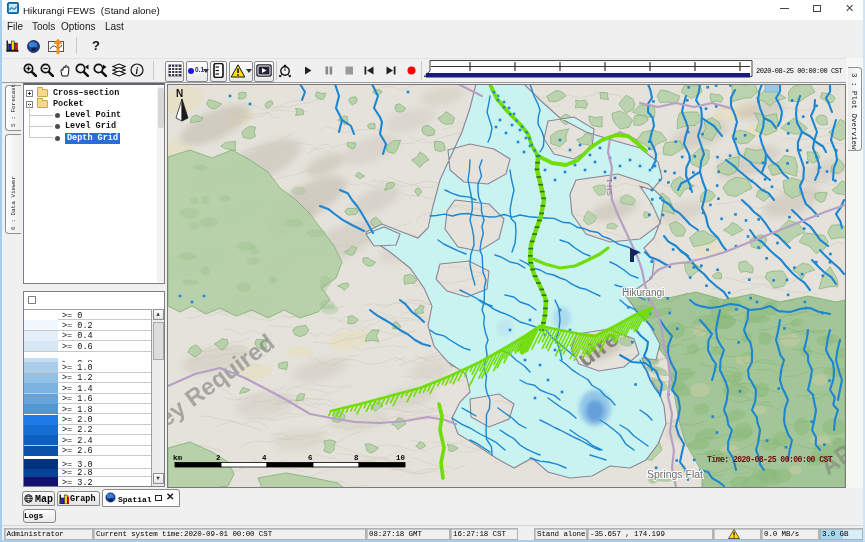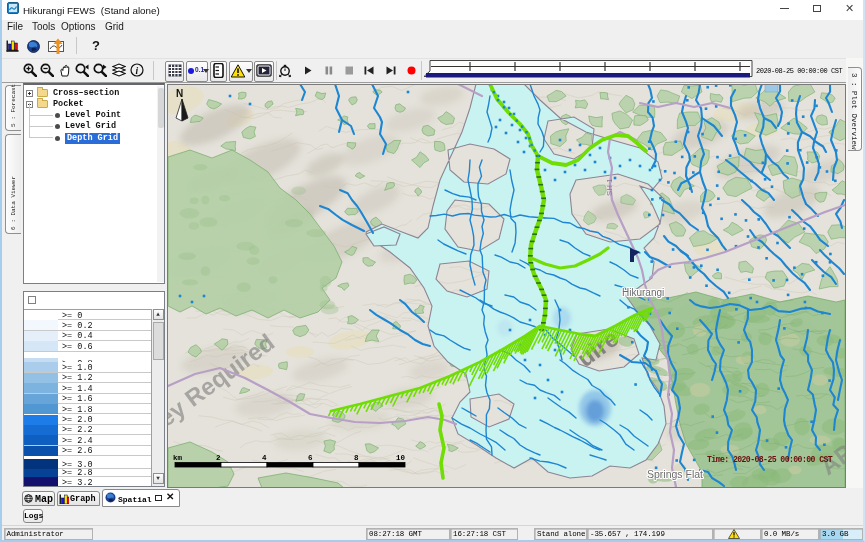--- a/index.html
+++ b/index.html
@@ -31,42 +31,42 @@
 #legend{left:23px;top:291px;width:142px;height:196px;background:#fff;border:1px solid #7a8087;font-family:"Liberation Mono",monospace;font-size:8.5px;color:#111;}
 #lvbox{position:absolute;left:4px;top:4px;width:8px;height:8px;border:1px solid #808080;background:#fff;}
 #lvtext{position:absolute;left:17px;top:2.5px;font-weight:bold;margin-top:36px;}
 #leglist{position:absolute;left:0;top:17px;width:127px;height:177px;border-top:1px solid #9aa0a6;overflow:hidden;}
 .lrow{position:absolute;left:0;width:127px;height:10.45px;border-bottom:1px solid #c9c9c9;background:#fff;}
 .lsw{position:absolute;left:0;top:0;width:34px;height:10px;}
 .ltx{position:absolute;left:38px;top:0.5px;}
 #legsb{position:absolute;left:127px;top:17px;width:13px;height:177px;background:#ececec;border-left:1px solid #9aa0a6;}
 .sbb{position:absolute;left:0.5px;width:11px;height:11px;background:linear-gradient(#fdfdfd,#e4e4e4);border:1px solid #8f8f8f;font-size:6px;line-height:9px;text-align:center;color:#333;}
 .btab{position:absolute;border:1px solid #8a8a8a;border-radius:3px 3px 0 0;background:linear-gradient(#fbfbfb,#e4e4e4);font-family:"Liberation Mono",monospace;font-size:8.5px;font-weight:bold;color:#111;}
-#logsbtn{position:absolute;left:23px;top:509px;width:20px;height:14px;border:1px solid #8a8a8a;border-radius:3px;background:linear-gradient(#fdfdfd,#e9e9e9);font-family:"Liberation Mono",monospace;font-size:8px;font-weight:bold;text-align:left;line-height:12px;}
+#logsbtn{position:absolute;left:23px;top:509px;width:33px;height:14px;border:1px solid #8a8a8a;border-radius:3px;background:linear-gradient(#fdfdfd,#e9e9e9);font-family:"Liberation Mono",monospace;font-size:8px;font-weight:bold;text-align:left;line-height:12px;}
 #statusbar{position:absolute;left:0;top:525px;width:865px;height:15px;background:#f0f0f0;border-top:1px solid #d5d5d5;font-family:"Liberation Mono",monospace;font-size:7.5px;color:#000;}
 .scell{position:absolute;top:1.5px;height:12px;border:1px solid #b2b2b2;box-shadow:inset 0.5px 0.5px 0 #9e9e9e;line-height:11px;white-space:nowrap;overflow:hidden;padding-left:2px;letter-spacing:-0.1px;background:#f0f0f0;}
 #winborder{left:0;top:0;width:865px;height:542px;pointer-events:none;border-left:2px solid #a6cdec;border-right:2px solid #cfe5f5;border-bottom:2px solid #a6cdec;z-index:50;}
 .sep{position:absolute;width:1px;background:#c8c8c8;}
 </style></head><body>
 <div id="titlebar" class="abs"></div>
 <div class="abs" style="left:7px;top:2px;width:12px;height:12px;background:#1e7fc4;border:1px solid #16628f;border-radius:2px">
     <svg class="abs" style="left:0px;top:0px" width="10" height="10" viewBox="0 0 10 10">
       <rect x="1" y="1" width="8" height="8" fill="#cde9f6"></rect>
       <path d="M1.5 7 Q3.5 3.5 5 5.5 Q6.5 7.5 8.5 3.5" stroke="#1e7fc4" stroke-width="1.2" fill="none"></path>
     </svg>
   </div>
 <div id="titletext" class="abs">Hikurangi FEWS&nbsp; (Stand alone)</div>
 <div class="abs" style="left:780px;top:7.5px;width:9px;height:1.5px;background:#444"></div>
 <div class="winbtn abs" style="left:813px;top:5px;width:8px;height:7px;border:1.2px solid #444"></div>
 <div class="winbtn abs" style="left:845px;top:2px;font-size:11px">✕</div>
 <div id="menubar" class="abs">
     <span class="mi" style="left:7px">File</span>
     <span class="mi" style="left:32px">Tools</span>
     <span class="mi" style="left:61px">Options</span>
-    <span class="mi" style="left:105px">Grid</span>
+    <span class="mi" style="left:105px">Last</span>
   </div>
 <div id="tb1" class="abs"></div>
 <svg class="abs" style="left:6px;top:39px" width="13" height="14" viewBox="0 0 13 14">
     <rect x="0.5" y="1.5" width="1.5" height="11" fill="#222"></rect>
     <rect x="0.5" y="11" width="12" height="1.8" fill="#222"></rect>
     <rect x="2.5" y="5" width="2.6" height="6" fill="#1a1ae0" stroke="#000" stroke-width="0.5"></rect>
     <rect x="5.6" y="2" width="2.6" height="9" fill="#ffe000" stroke="#000" stroke-width="0.5"></rect>
     <rect x="8.7" y="4" width="2.6" height="7" fill="#e01010" stroke="#000" stroke-width="0.5"></rect>
   </svg>
 <svg class="abs" style="left:27px;top:40px" width="13" height="13" viewBox="0 0 13 13">
@@ -1306,20 +1306,21 @@
     <circle cx="5.5" cy="5.5" r="5" fill="#1b3f8f"></circle>
     <path d="M2 2.5 Q4.5 1 7 2 Q9.5 3.2 8.5 6 Q6.5 5 5 6 Q2.5 6.8 2 5 Z" fill="#3a7fd0"></path>
     <path d="M4 7 Q6.5 6.5 8.5 8 Q7 10 4.5 9.5 Q3.5 8 4 7 Z" fill="#0d1f50"></path>
   </svg>
 <div class="abs" style="left:118px;top:494.5px;font-family:'Liberation Mono',monospace;font-size:8px;font-weight:bold">Spatial</div>
 <div class="abs" style="left:155px;top:495px;width:7px;height:6px;border:1.4px solid #222"></div>
 <div class="abs" style="left:166px;top:491px;font-size:10px;font-weight:bold;color:#111">✕</div>
 <div id="logsbtn">Logs</div>
 <div id="statusbar">
     <div class="scell" style="left:3.5px;width:89.5px;">Administrator</div>
+    <div class="scell" style="left:93px;width:273px;">Current system time:2020-09-01 00:00 CST</div>
     <div class="scell" style="left:366px;width:84px;">08:27:18 GMT</div>
     <div class="scell" style="left:450px;width:68px;">16:27:18 CST</div>
     <div class="scell" style="left:534px;width:53px;">Stand alone</div>
     <div class="scell" style="left:587px;width:126px;">-35.657 , 174.199</div>
     <div class="scell" style="left:713px;width:48px;"></div>
     <div class="scell" style="left:761px;width:58px;">0.0 MB/s</div>
     <div class="scell" style="left:819px;width:44px;background:linear-gradient(90deg,#a8d8f0 0 55%,#d8eef8 55% 100%);">3.0 GB</div>
     <svg class="abs" style="left:728px;top:3px" width="12" height="10" viewBox="0 0 12 10">
       <polygon points="6,0.5 11.5,9.5 0.5,9.5" fill="#ffe000" stroke="#333" stroke-width="0.8"></polygon>
       <rect x="5.4" y="3" width="1.2" height="3.6" fill="#111"></rect>

